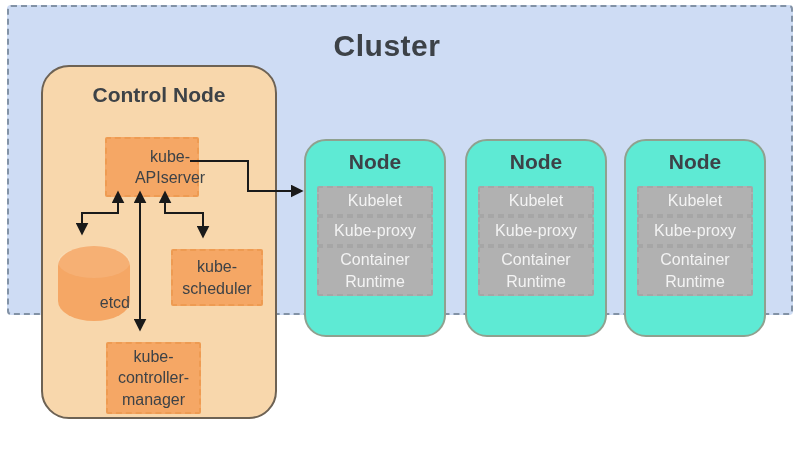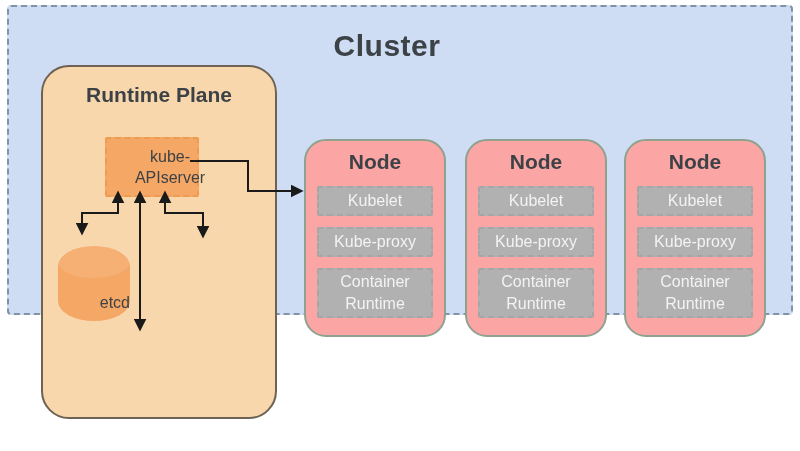--- a/index.html
+++ b/index.html
@@ -87,40 +87,39 @@
     width: 100%; height: 32px;
     border-radius: 36px / 16px;
     background: rgba(255,255,255,0.10);
   }
 
   
   .node {
     position: absolute;
     top: 132px;
     width: 142px; height: 198px;
-    background: #fca5a5;
+    background: #5eead4;
     border: 2px solid #8fa18f;
     border-radius: 22px;
   }
   .node-1 { left: 295px; }
   .node-2 { left: 456px; }
   .node-3 { left: 615px; }
   .node-title {
     margin-top: 9px;
     text-align: center;
     font-size: 21px;
     font-weight: 700;
     color: #3d4247;
   }
   .node-components {
     margin-top: 12px;
     display: flex;
     flex-direction: column;
     align-items: center;
-    gap: 11px;
   }
   .gray-box {
     width: 116px;
     min-height: 30px;
     background: #b1b1b1;
     border: 2px dashed #a6a6a6;
     border-radius: 2px;
     display: flex;
     align-items: center;
     justify-content: center;
@@ -143,29 +142,31 @@
 </style>
 </head>
 <body>
 
 <div class="stage">
 
   <div class="cluster">
     <div class="cluster-title">Cluster</div>
 
     <div class="control-plane">
-      <div class="cp-title">Runtime Plane</div>
+      <div class="cp-title">Control Node</div>
 
       <div class="orange-box api-server">kube-APIserver</div>
 
       <div class="etcd-cylinder">
         <span>etcd</span>
       </div>
 
-
+      <div class="orange-box scheduler">kube-scheduler</div>
+
+      <div class="orange-box controller">kube-controller-manager</div>
     </div>
 
     <div class="node node-1">
       <div class="node-title">Node</div>
       <div class="node-components">
         <div class="gray-box">Kubelet</div>
         <div class="gray-box">Kube-proxy</div>
         <div class="gray-box tall">Container Runtime</div>
       </div>
     </div>

